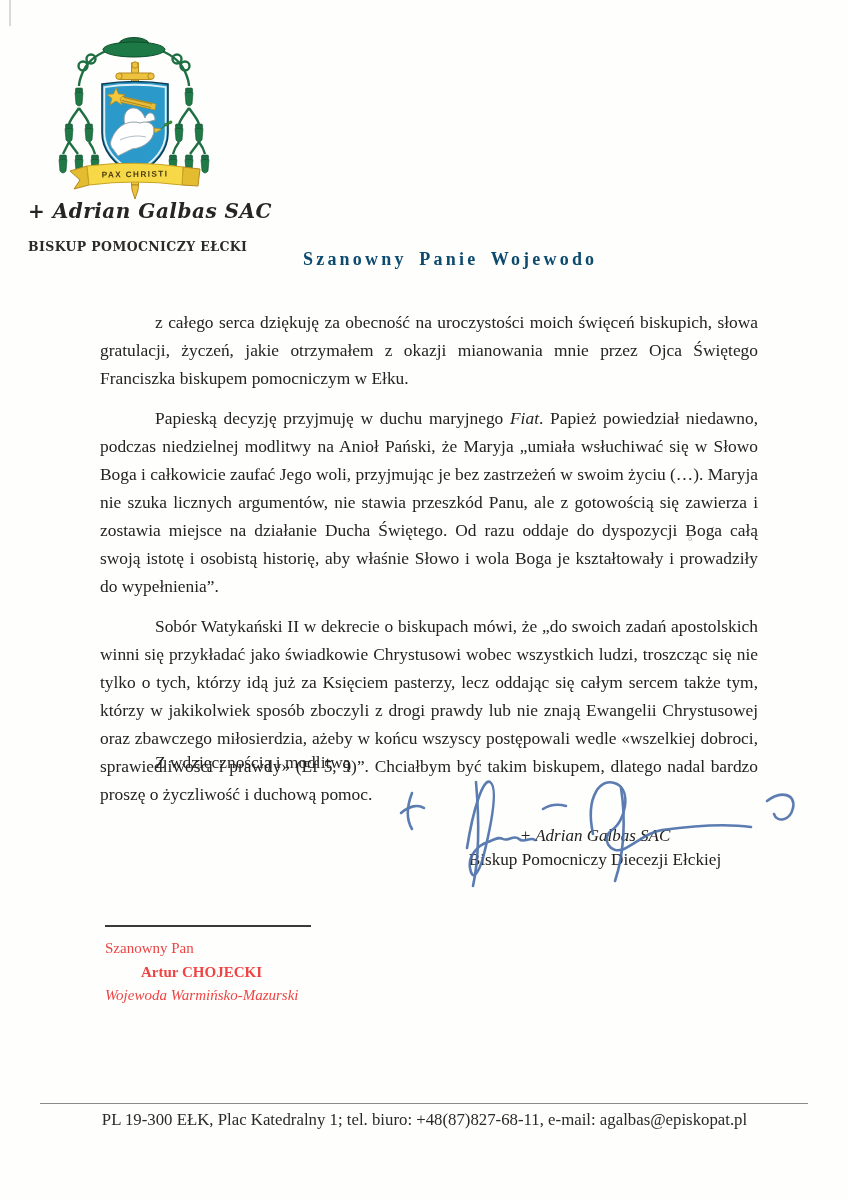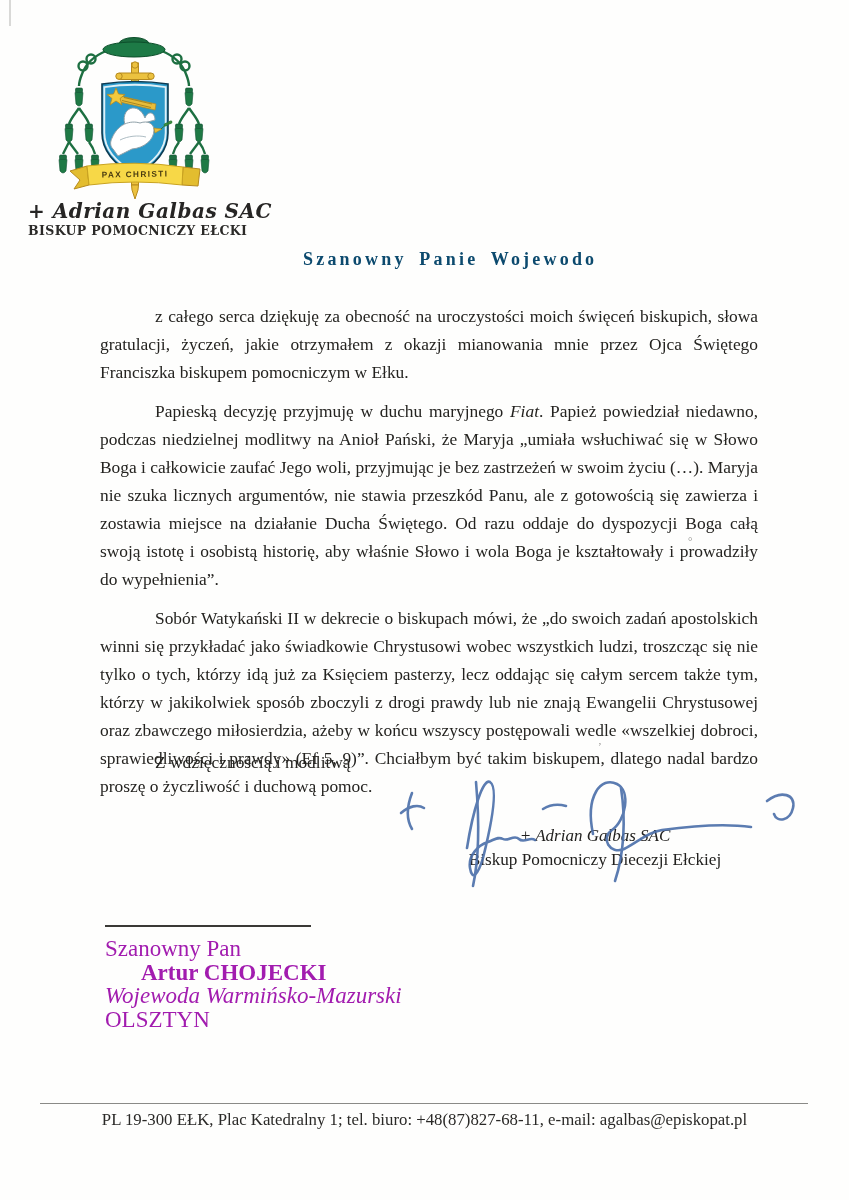--- a/index.html
+++ b/index.html
@@ -29,42 +29,42 @@
   .lh-names{position:absolute;left:28px;top:201px;width:214px;text-align:center;line-height:1.05;}
   .lh-name{
     font-family:"DejaVu Serif", serif;
     font-style:italic;font-weight:bold;
     font-size:20px;letter-spacing:.5px;color:#262524;
     white-space:nowrap;
   }
   .lh-title{
     font-family:"DejaVu Serif", serif;
     font-weight:bold;font-size:12.5px;letter-spacing:.4px;color:#2b2a28;
-    margin-top:2px;white-space:nowrap;
+    margin-top:18px;white-space:nowrap;
   }
   .date-line{position:absolute;right:89px;top:121px;font-size:17.5px;color:#2a2927;}
   .salutation{
     position:absolute;left:303px;top:249px;
     font-weight:bold;font-size:18px;letter-spacing:3.2px;word-spacing:5px;color:#0c4a6e;
     white-space:nowrap;
   }
   .body-text{
     position:absolute;left:100px;top:296px;width:658px;
     font-size:17.4px;line-height:28px;text-align:justify;color:#242320;
   }
-  .body-text p{margin:6px 0 11px 0;text-indent:55px;}
+  .body-text p{margin:12px 0 11px 0;text-indent:55px;}
   .closing{position:absolute;left:155px;top:752px;font-size:17.4px;color:#242320;}
   
   .sig-block{position:absolute;left:385px;top:768px;width:420px;height:122px;}
   .sig-text{position:absolute;left:30px;top:56px;width:360px;text-align:center;line-height:24px;color:#22211f;}
   .sig-name{font-style:italic;font-size:17px;}
   .sig-title{font-size:17.2px;}
   .sig-scrawl{position:absolute;left:0;top:0;width:420px;height:122px;}
   
-  .addr{position:absolute;left:105px;top:925px;font-size:23px;line-height:23.5px;color:#a21caf;}
+  .addr{position:absolute;left:105px;top:925px;font-size:15px;line-height:23.5px;color:#ef4444;}
   .addr-rule{width:206px;height:2px;background:#3a3936;margin-bottom:10px;}
   .addr-name{font-weight:bold;margin-left:36px;}
   .addr-title{font-style:italic;}
   
   .footer-rule{position:absolute;left:40px;right:41px;top:1103px;border-top:1.5px solid #8a8a87;}
   .footer-text{position:absolute;left:0;top:1110px;width:100%;text-align:center;font-size:16.8px;color:#2a2927;}
   .speck{position:absolute;color:#8f8e8b;font-size:11px;}
 </style>
 </head>
 <body>
@@ -196,21 +196,20 @@
         <path d="M382,33 C396,22 411,26 408,40 C405,53 392,55 389,46"></path>
       </g>
     </svg>
   </div>
 
   <div class="addr">
     <div class="addr-rule"></div>
     <div>Szanowny Pan</div>
     <div class="addr-name">Artur CHOJECKI</div>
     <div class="addr-title">Wojewoda Warmińsko-Mazurski</div>
-    <div>OLSZTYN</div>
   </div>
 
   <div class="speck" style="left:688px;top:535px;">°</div>
   <div class="speck" style="left:598px;top:740px;">’</div>
 
   <div class="footer-rule"></div>
   <div class="footer-text">PL 19-300 EŁK,  Plac Katedralny 1; tel. biuro: +48(87)827-68-11, e-mail: agalbas@episkopat.pl</div>
 
 </div>
 

